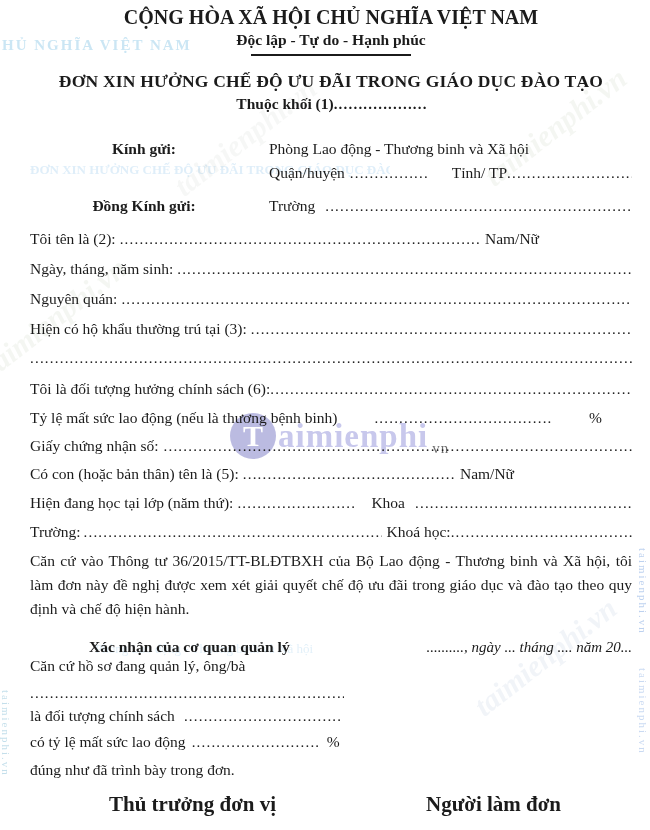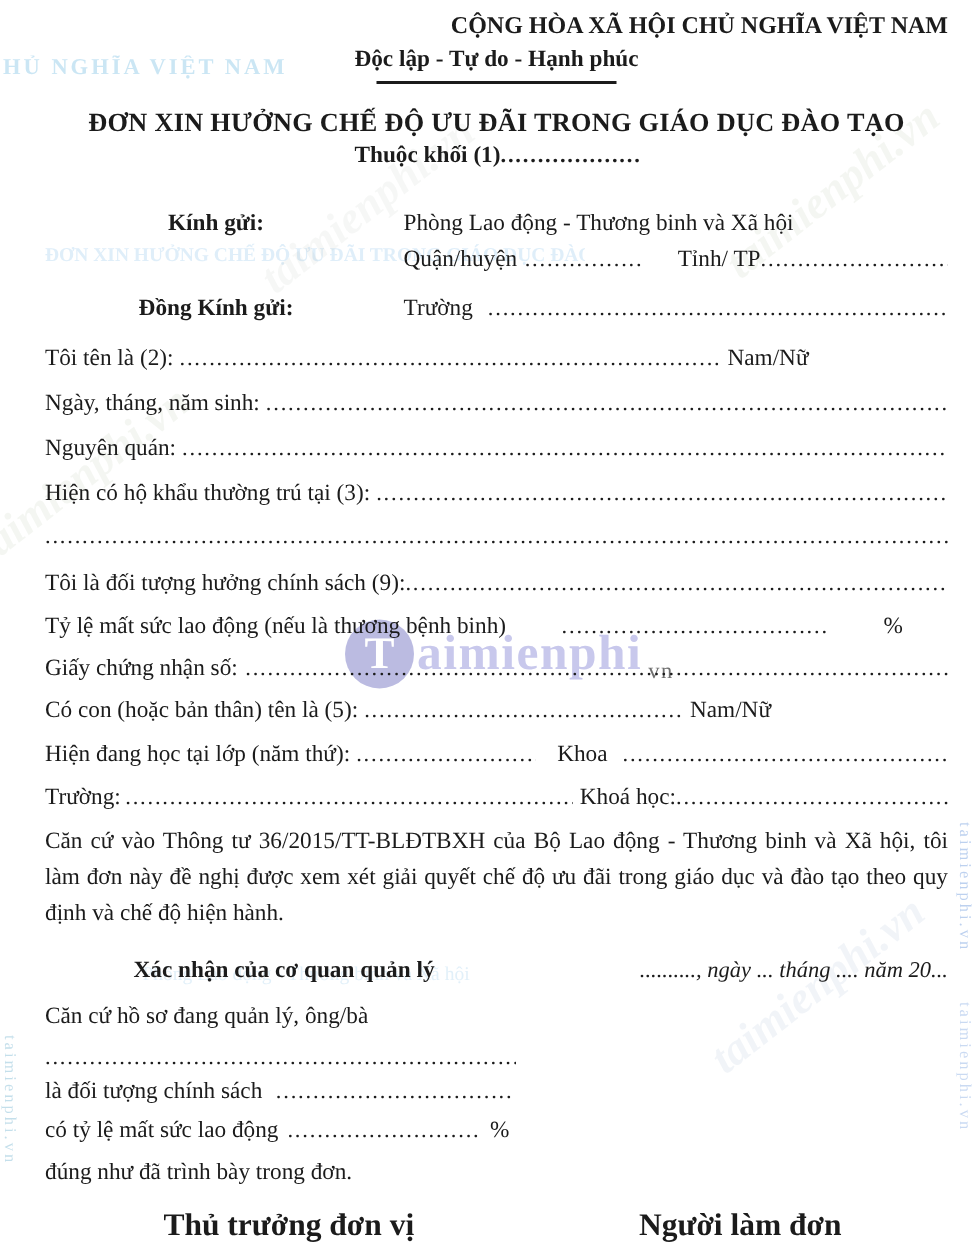--- a/index.html
+++ b/index.html
@@ -4,41 +4,41 @@
 <style>
   html,body { margin:0; padding:0; background:#ffffff; }
   .page {
     position:relative; width:650px; height:830px; background:#ffffff;
     font-family:"Liberation Serif","DejaVu Serif",serif; color:#1b1b1b;
     overflow:hidden;
   }
   .inner { position:absolute; top:0; left:0; right:0; padding:8px 18px 0 30px; }
 
   
-  .h-country { font-weight:bold; font-size:16px; text-align:right; line-height:19px; }
+  .h-country { font-weight:bold; font-size:20px; text-align:center; line-height:19px; }
   .h-motto   { font-weight:bold; font-size:15.5px; text-align:center; line-height:19px; margin-top:3px; }
   .h-rule    { width:160px; height:2px; background:#1b1b1b; margin:5px auto 0 auto; }
   .h-title   { font-weight:bold; font-size:17.5px; text-align:center; line-height:21px; margin-top:15px; letter-spacing:0.2px; }
   .h-sub     { font-weight:bold; font-size:15.5px; line-height:19px; margin-top:2px;
                display:flex; justify-content:center; align-items:baseline; }
 
   
   .row { display:flex; align-items:baseline; font-size:15.5px; line-height:19px; }
   .lbl { white-space:nowrap; flex:0 0 auto; }
   .dots { flex:1 1 0; min-width:0; overflow:hidden; white-space:nowrap;
           letter-spacing:1.2px; font-size:15px; }
   .dots.fixed { flex:0 0 auto; }
   .suffix { white-space:nowrap; flex:0 0 auto; margin-left:6px; }
 
   .rec-label { width:228px; text-align:center; font-weight:bold; flex:0 0 auto; }
   .rec-content { margin-left:11px; flex:1 1 0; min-width:0; display:flex; align-items:baseline; }
 
   .mt3{margin-top:3px}.mt5{margin-top:5px}.mt6{margin-top:6px}.mt7{margin-top:17px}
   .mt8{margin-top:8px}.mt9{margin-top:9px}.mt10{margin-top:10px}.mt11{margin-top:11px}
-  .mt12{margin-top:12px}.mt13{margin-top:13px}.mt16{margin-top:16px}.mt25{margin-top:25px}
+  .mt12{}.mt13{margin-top:13px}.mt16{margin-top:16px}.mt25{margin-top:25px}
 
   .para { font-size:15.5px; line-height:24px; text-align:justify; margin-top:7px; }
 
   
   .conf-head { display:flex; align-items:baseline; justify-content:space-between; }
   .conf-title { font-weight:bold; font-size:15.5px; margin-left:59px; }
   .conf-date { font-style:italic; font-size:15px; }
   .halfdots { width:314px; flex:0 0 auto; }
 
   
@@ -148,21 +148,21 @@
       <span class="dots" style="margin-left:4px;">..........................................................................................................................................................................................................................................................</span>
     </div>
     <div class="row mt10">
       <span class="lbl">Hiện có hộ khẩu thường trú tại (3):</span>
       <span class="dots" style="margin-left:4px;">..........................................................................................................................................................................................................................................................</span>
     </div>
     <div class="row mt10">
       <span class="dots">..........................................................................................................................................................................................................................................................</span>
     </div>
     <div class="row mt11">
-      <span class="lbl">Tôi là đối tượng hưởng chính sách (9):</span>
+      <span class="lbl">Tôi là đối tượng hưởng chính sách (6):</span>
       <span class="dots">..........................................................................................................................................................................................................................................................</span>
     </div>
     <div class="row mt9" style="padding-right:30px;gap:32px;">
       <span class="lbl">Tỷ lệ mất sức lao động (nếu là thương bệnh binh)</span>
       <span class="dots" style="margin-left:5px;">..........................................................................................................................................................................................................................................................</span>
       <span class="suffix">%</span>
     </div>
     <div class="row mt8">
       <span class="lbl">Giấy chứng nhận số:</span>
       <span class="dots" style="margin-left:5px;">..........................................................................................................................................................................................................................................................</span>

